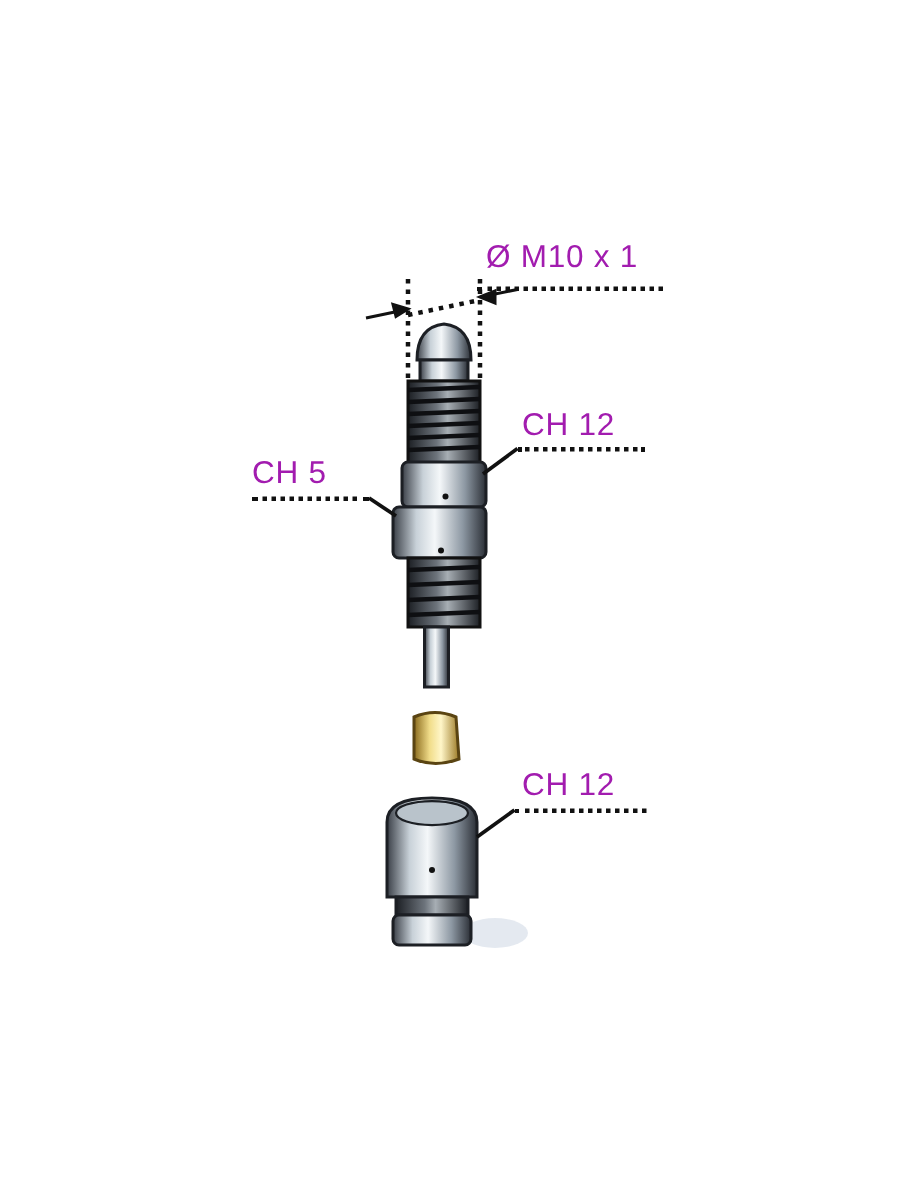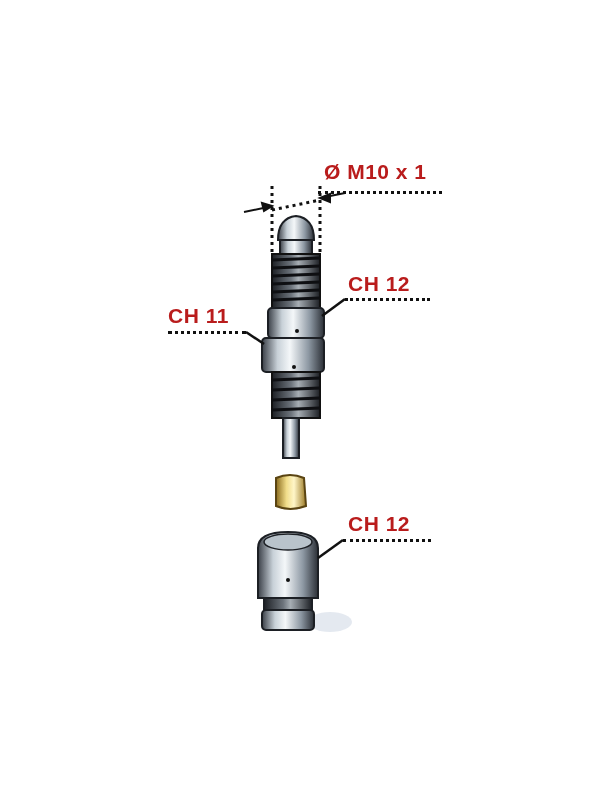--- a/index.html
+++ b/index.html
@@ -1,34 +1,34 @@
 <!DOCTYPE html>
 <html><head>
 <meta charset="utf-8">
 <style>
   html, body { margin:0; padding:0; background:#ffffff; }
   body { width:600px; height:800px; position:relative; overflow:hidden;
          font-family:"Liberation Sans", sans-serif; }
-  .label { position:absolute; font-weight:bold; font-size:21px; color:#b91c1c;
+  .label { position:absolute; font-weight:normal; font-size:21px; color:#a21caf;
            letter-spacing:0.5px; white-space:nowrap; }
   .dotline { position:absolute; height:0; border-top:3px dotted #111; }
   svg { position:absolute; left:0; top:0; }
 </style>
 </head>
 <body>
 
 <div>
 
   <div class="label" style="left:324px; top:160px;">Ø M10 x 1</div>
   <div class="dotline" style="left:318px; top:191px; width:124px;"></div>
 
   <div class="label" style="left:348px; top:272px;">CH 12</div>
   <div class="dotline" style="left:345px; top:298px; width:85px;"></div>
 
-  <div class="label" style="left:168px; top:304px;">CH 11</div>
+  <div class="label" style="left:168px; top:304px;">CH 5</div>
   <div class="dotline" style="left:168px; top:331px; width:78px;"></div>
 
   <div class="label" style="left:348px; top:512px;">CH 12</div>
   <div class="dotline" style="left:343px; top:539px; width:88px;"></div>
 
   <svg width="600" height="800" viewBox="0 0 600 800">
     <defs>
       <linearGradient id="metal" x1="0" x2="1" y1="0" y2="0">
         <stop offset="0" stop-color="#3a3f47"></stop>
         <stop offset="0.25" stop-color="#c8d1d8"></stop>

